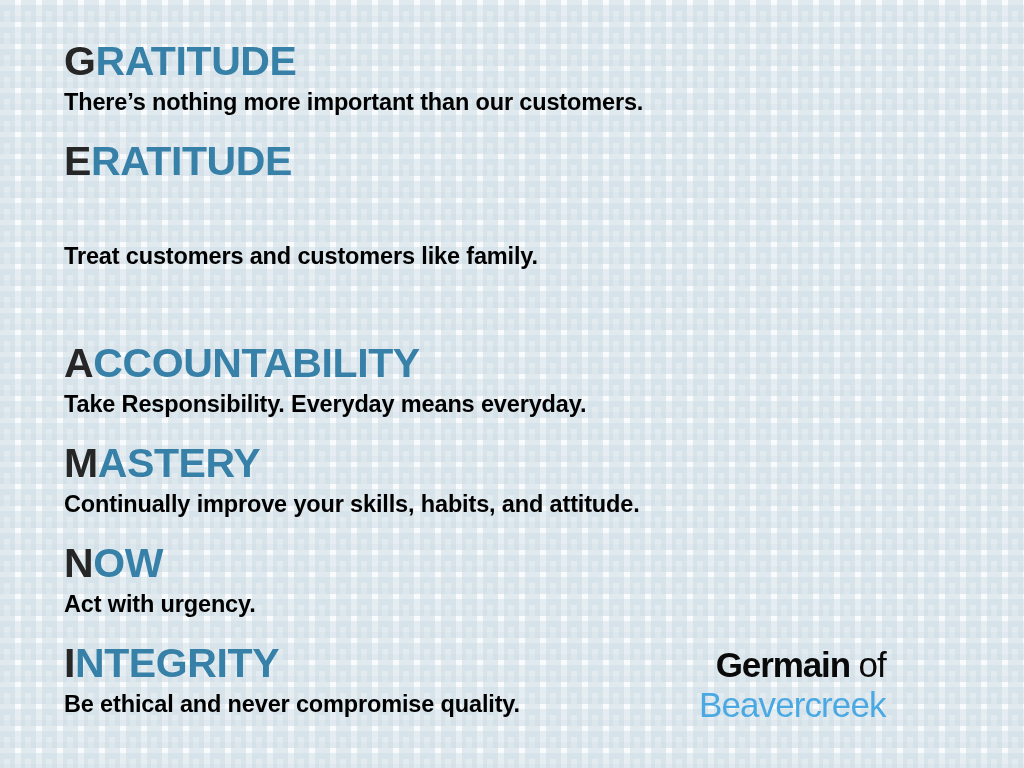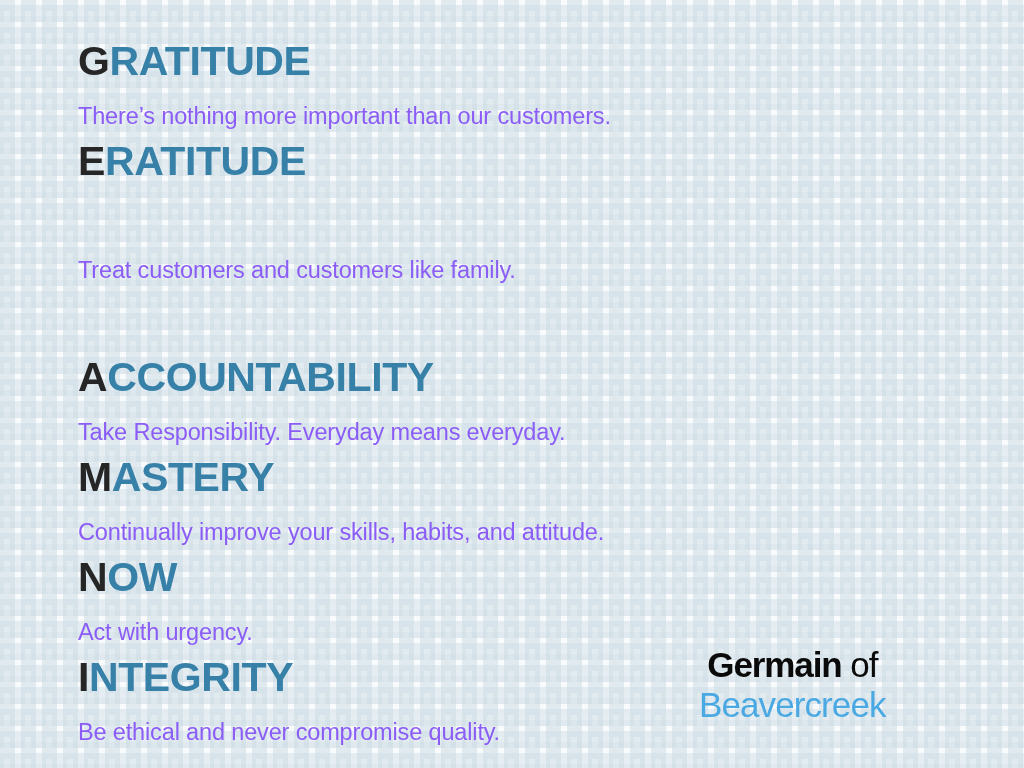--- a/index.html
+++ b/index.html
@@ -75,21 +75,21 @@
       transparent 11px, transparent 22px);
     mask-size: 21px 22px;
     -webkit-mask-size: 21px 22px;
     mask-position: 0 11px;
     -webkit-mask-position: 0 11px;
     pointer-events: none;
   }
 
   #values-list {
     position: absolute;
-    left: 78px;
+    left: 64px;
     top: 38px;
     width: 900px;
     z-index: 3;
   }
 
   .value-block {
     height: 100px;
     position: relative;
   }
 
@@ -103,31 +103,32 @@
   }
 
   .value-word .initial {
     color: #262626;
   }
 
   .value-desc {
     font-size: 23.5px;
     line-height: 32px;
     letter-spacing: -0.15px;
-    color: #8b5cf6;
+    color: #000000;
     white-space: nowrap;
-    margin-top: 16px;
+    margin-top: 2px;
+    font-weight: bold;
   }
 
   #brand-logo {
     position: absolute;
     left: 699px;
     top: 645px;
     z-index: 4;
-    text-align: center;
+    text-align: right;
   }
 
   #brand-line-one {
     font-size: 35px;
     line-height: 40px;
     letter-spacing: -1.1px;
     white-space: nowrap;
     color: #0a0a0a;
   }
 

